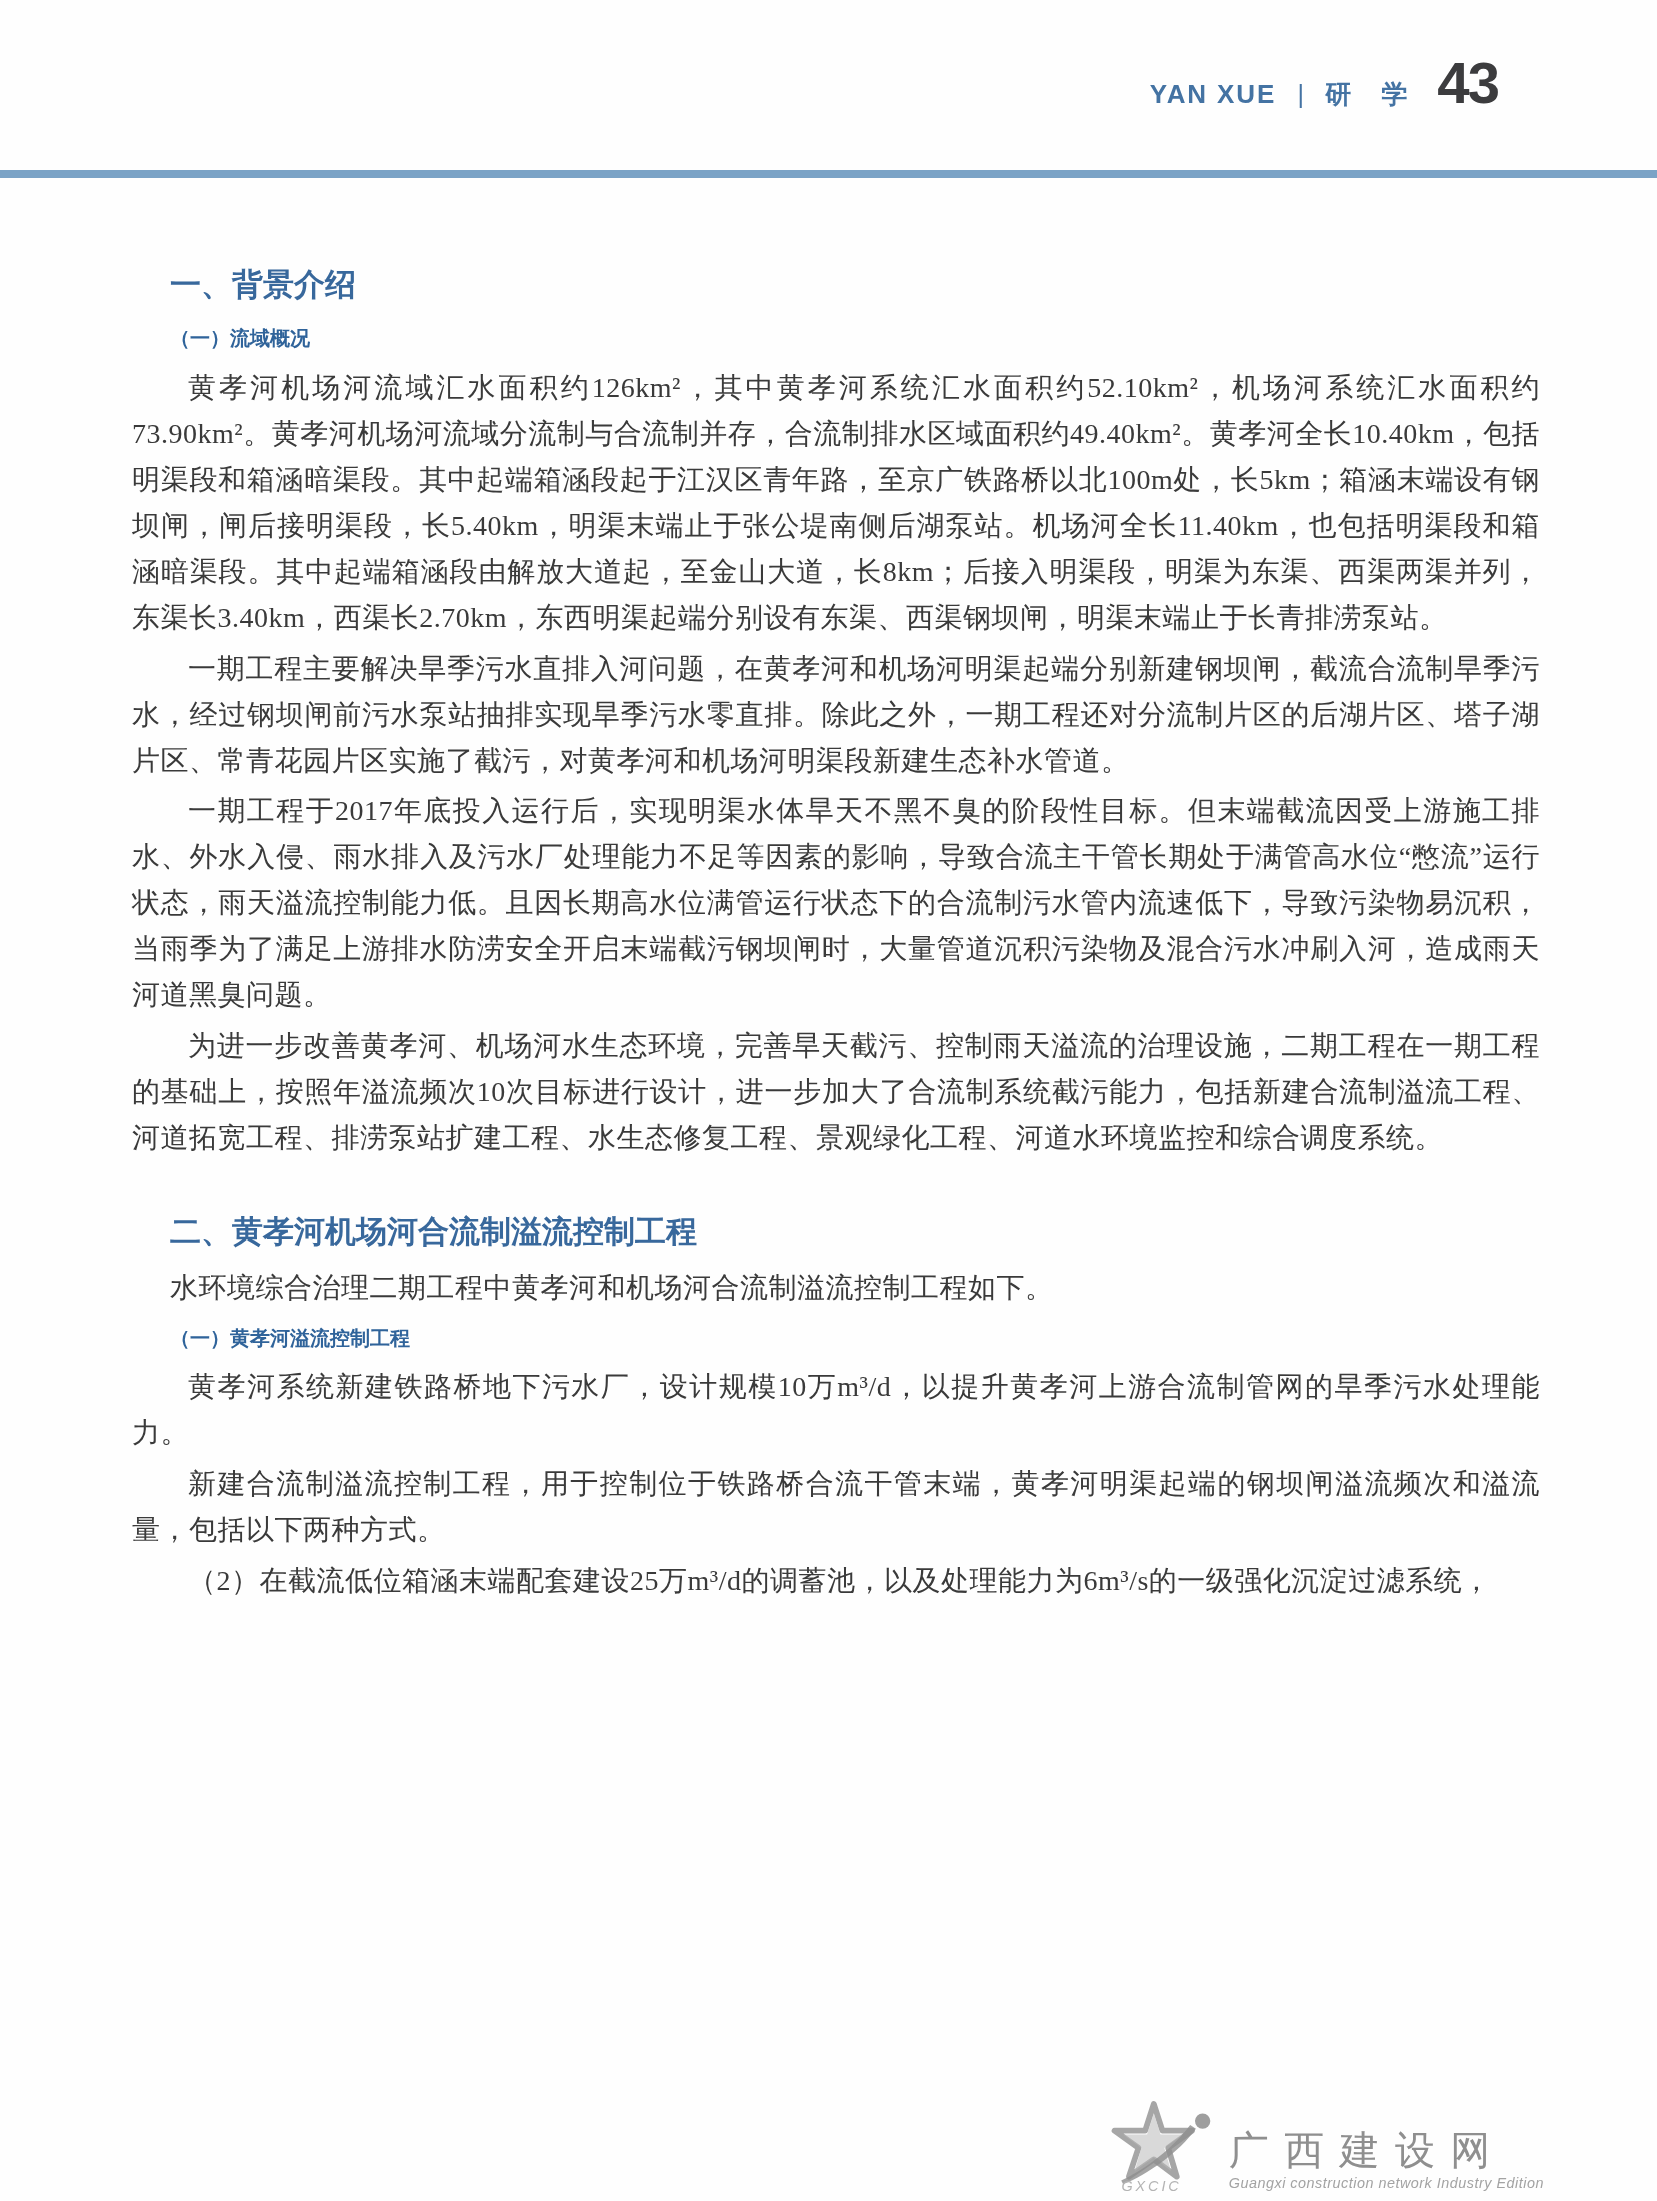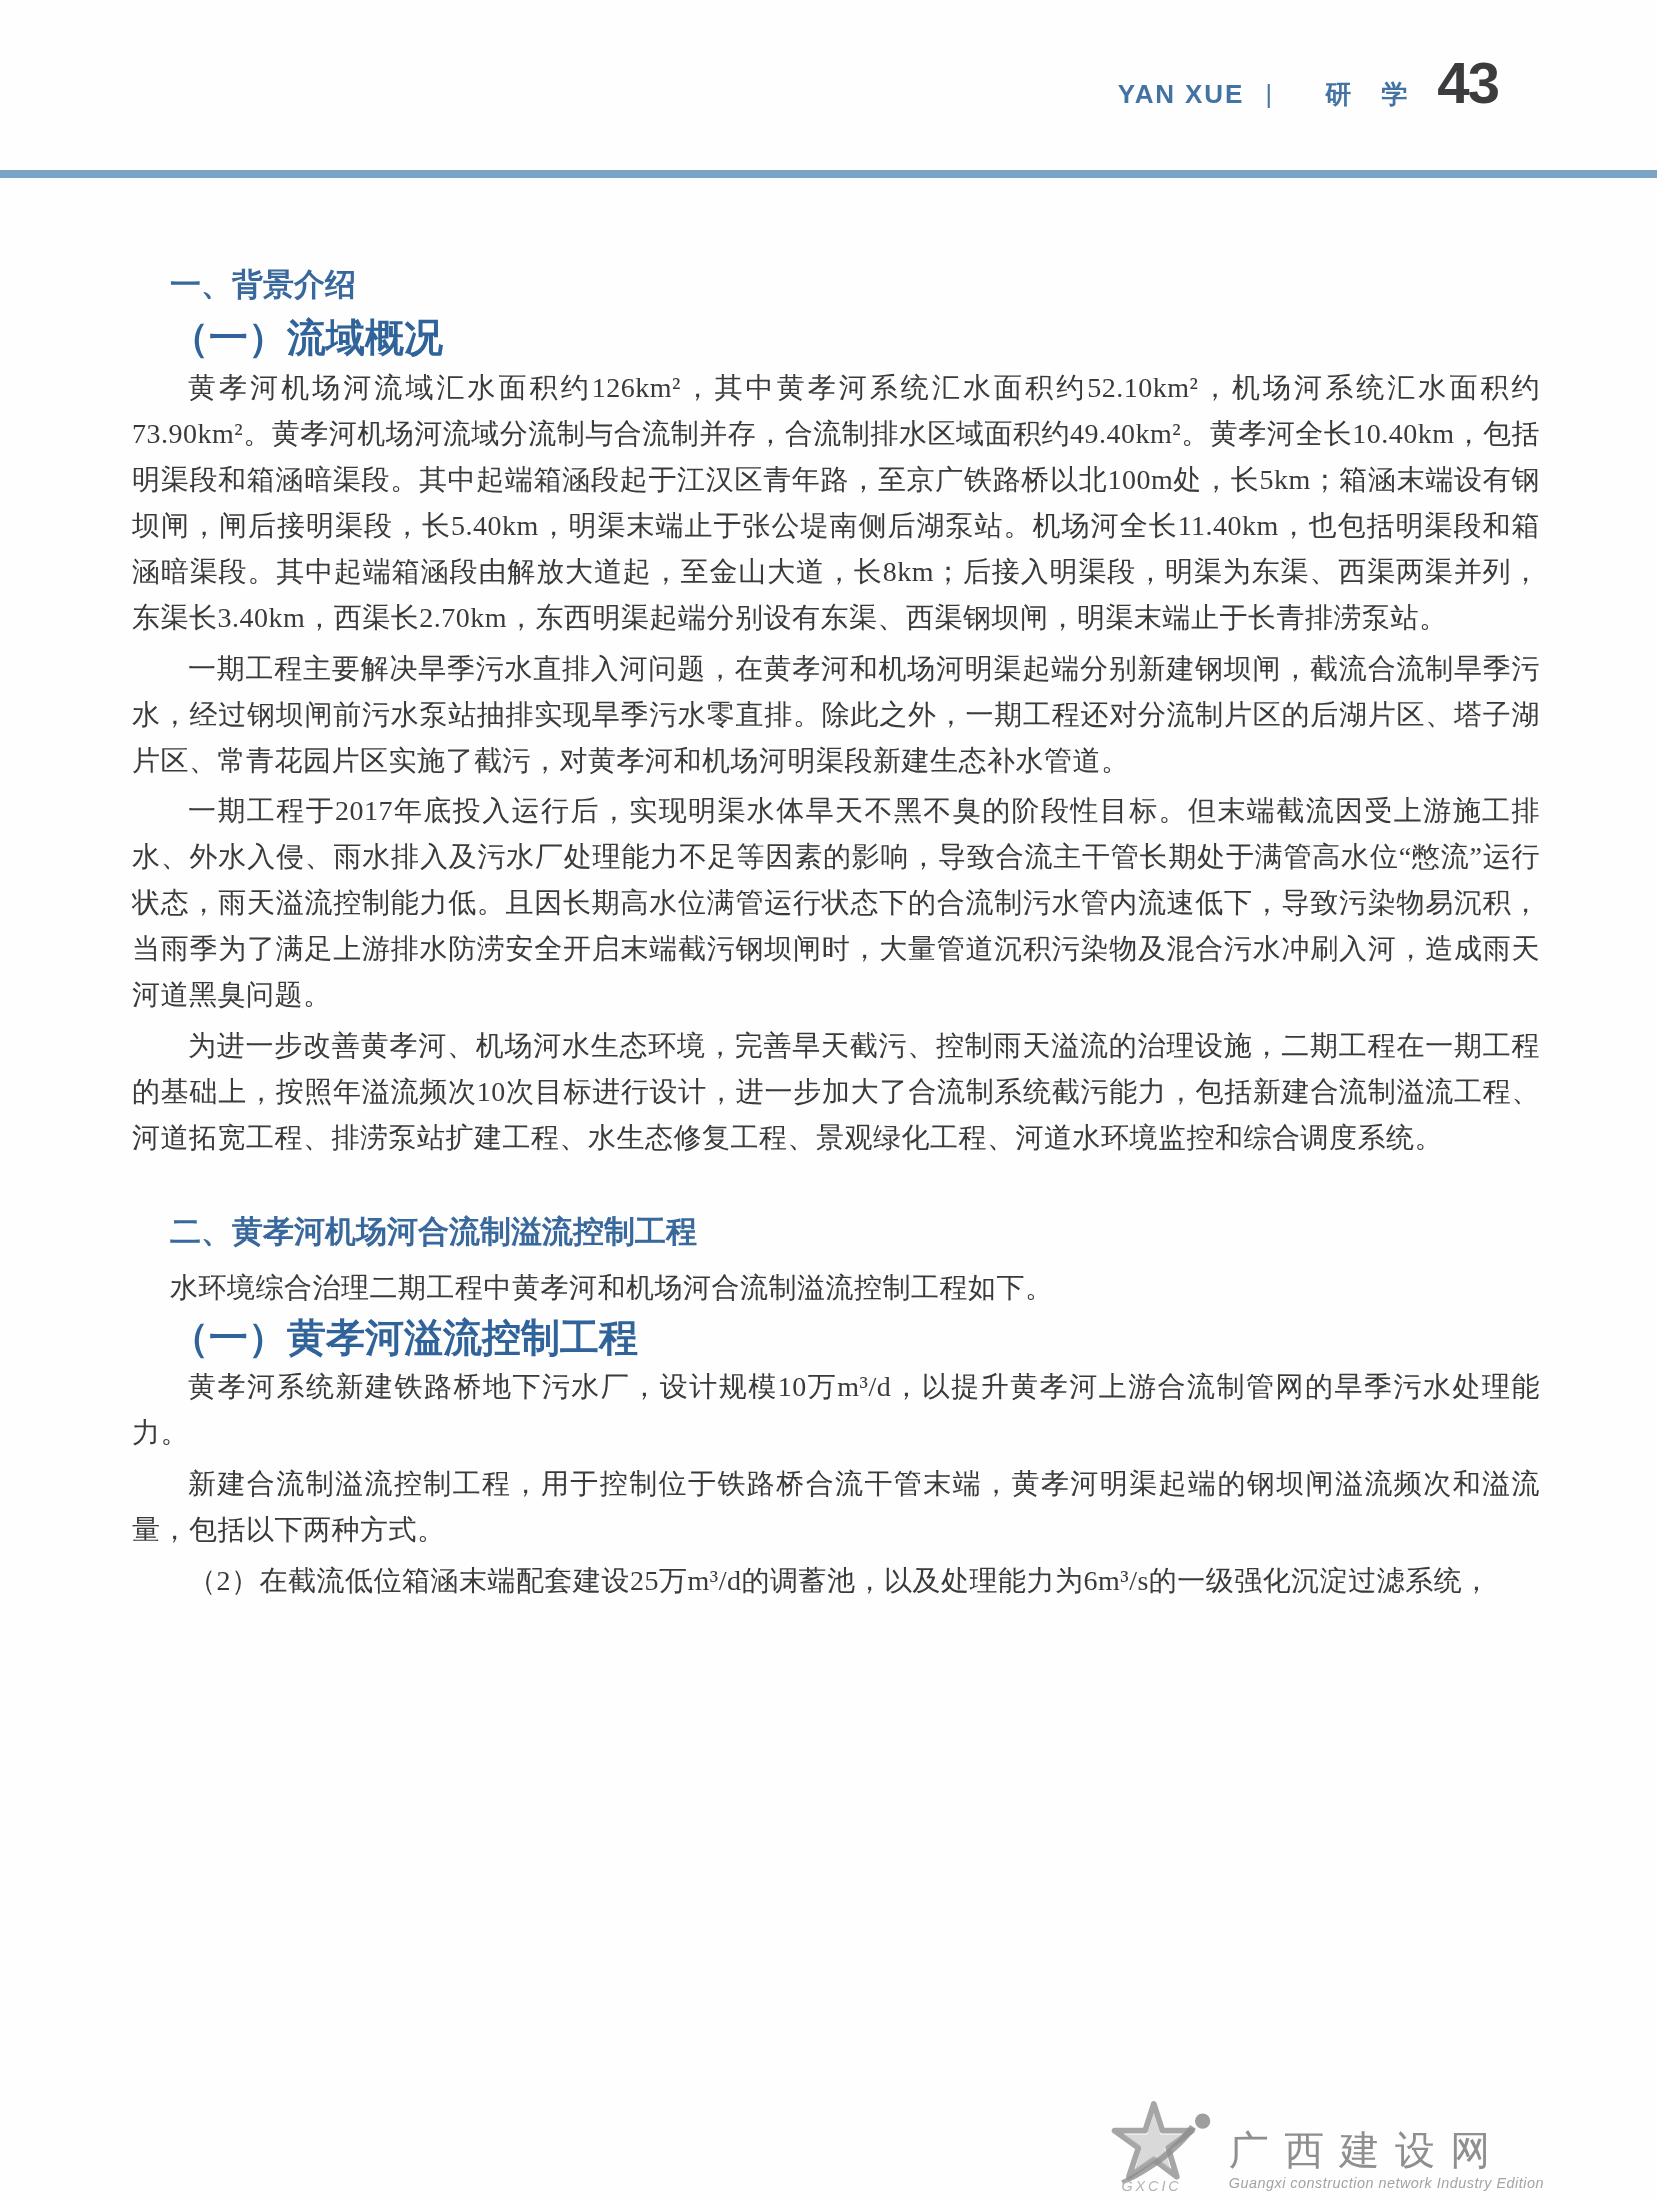--- a/index.html
+++ b/index.html
@@ -35,21 +35,20 @@
     color: var(--accent, #4473a3);
     font-size: 25px;
     font-weight: 300;
     padding: 0 5.8px;
   }
   .j-cn {
     color: var(--accent, #4473a3);
     font-size: 26px;
     font-weight: bold;
     letter-spacing: 11.5px;
-    margin-left: 32px;
   }
   .pnum {
     color: var(--pagenum, #3c3c3e);
     font-size: 58px;
     font-weight: bold;
     letter-spacing: -1.9px;
     margin-left: 3px;
     line-height: 1;
   }
   .rule {
@@ -74,21 +73,21 @@
     font-size: 31px;
     font-weight: bold;
     color: var(--h1, #38689c);
     padding-left: 38px;
     margin: 9.6px 0 11.5px 0;
     line-height: 42px;
   }
   .h1.sec-gap { margin-top: 50px; }
   .h2 {
     font-family: Liberation Sans, sans-serif;
-    font-size: 39px;
+    font-size: 20px;
     font-weight: bold;
     color: var(--h2, #2f639a);
     padding-left: 38px;
     margin: 5.8px 0 5.8px 0;
     line-height: 42px;
   }
   .para {
     font-family: "Liberation Serif", "DejaVu Serif", serif;
     font-size: 28px;
     line-height: 46px;

